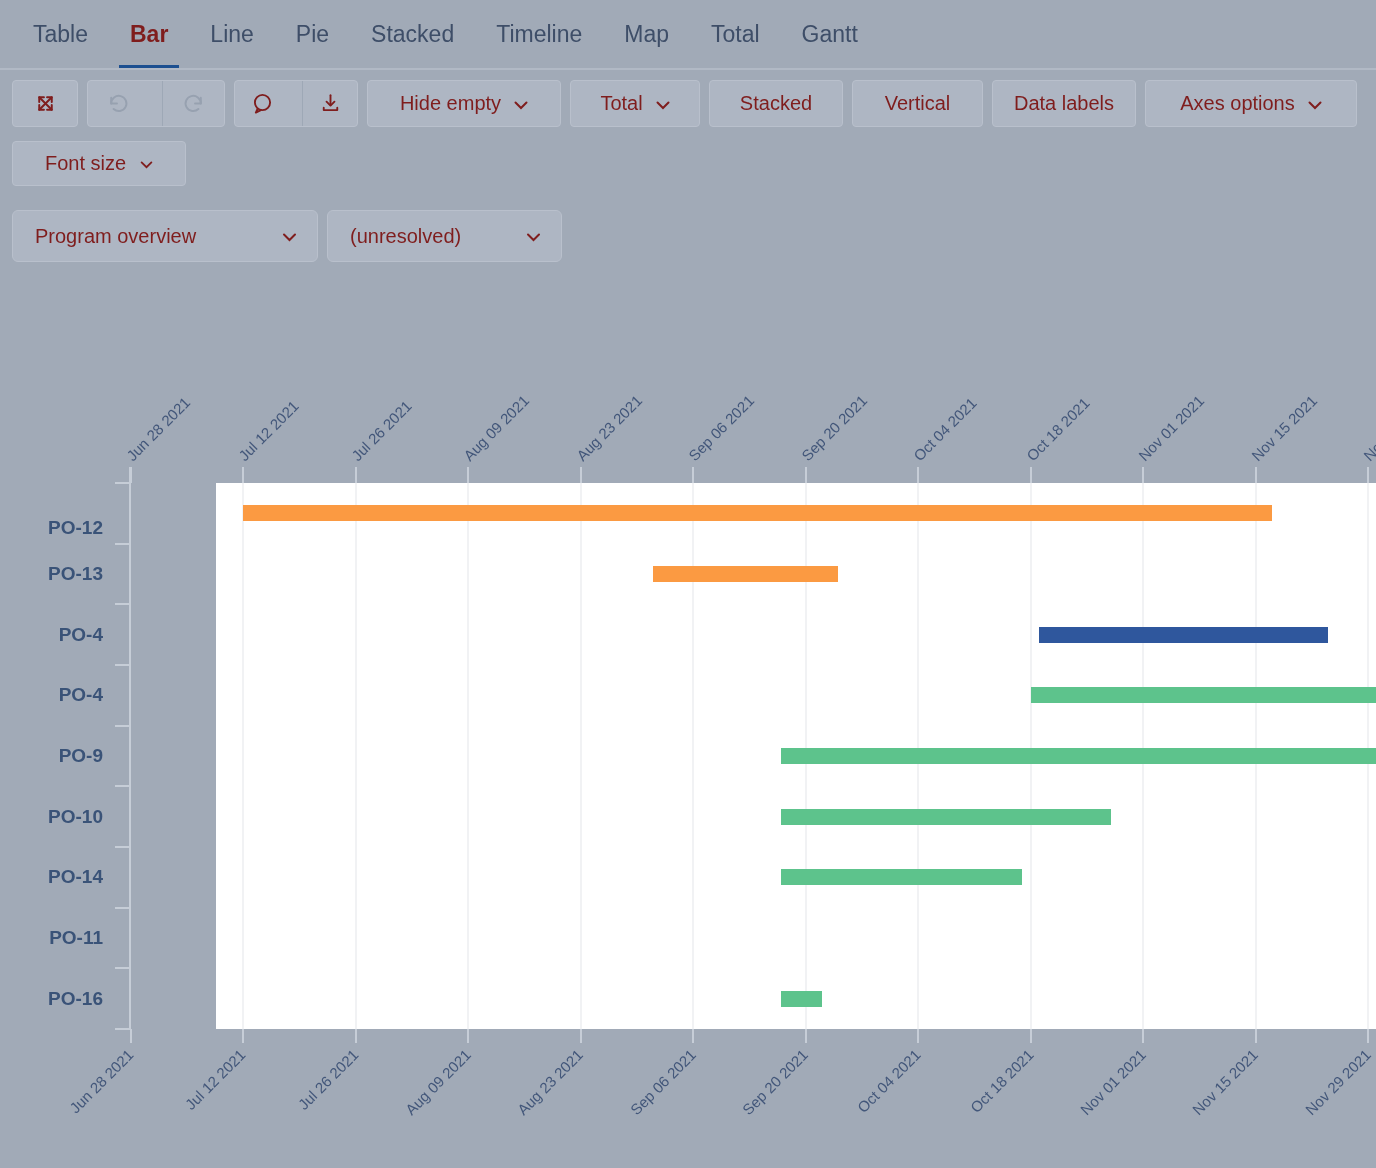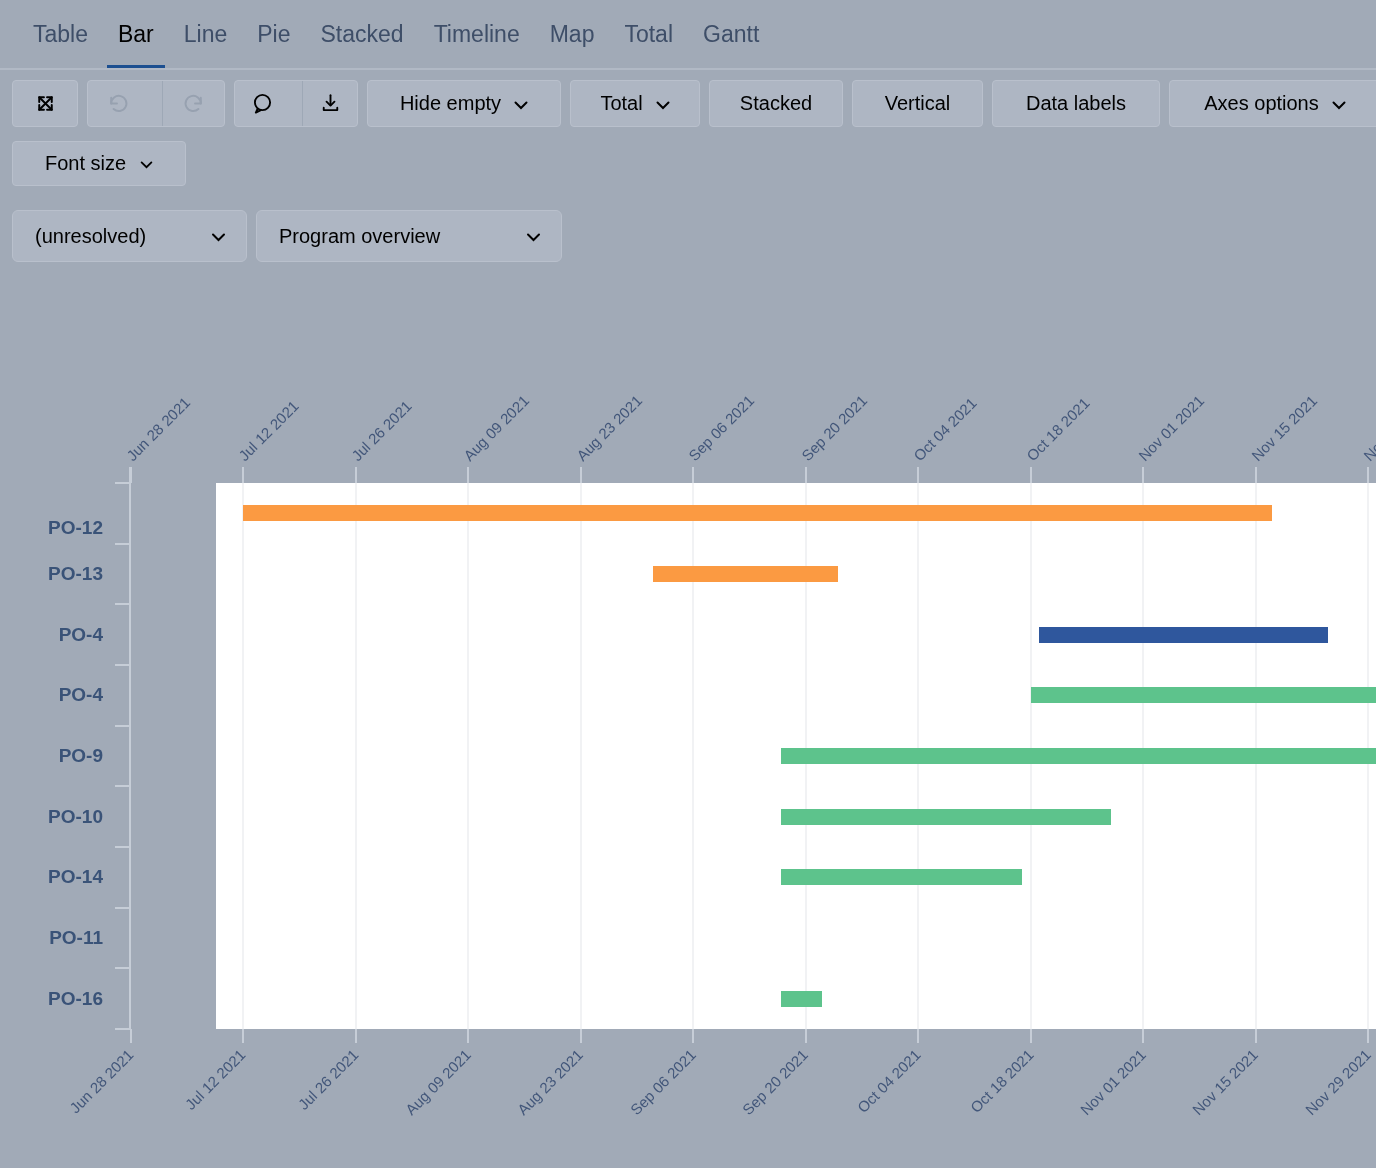--- a/index.html
+++ b/index.html
@@ -4,35 +4,35 @@
 <style>
   html,body{margin:0;padding:0;background:#8f98a6;}
   #root{
     position:relative;width:1376px;height:1168px;overflow:hidden;
     background:#a1aab7;font-family:"Liberation Sans",sans-serif;
     -webkit-font-smoothing:antialiased;
   }
   
   .tabbar{
     position:absolute;left:0;top:0;width:100%;height:70px;box-sizing:border-box;
-    display:flex;align-items:stretch;gap:30px;padding-left:33px;
+    display:flex;align-items:stretch;gap:42px;padding-left:33px;
     border-bottom:2px solid #b1b9c5;
   }
   .tab{
     position:relative;display:flex;align-items:center;
     font-size:23px;color:#3e4e68;cursor:pointer;white-space:nowrap;
   }
-  .tab.active{color:#000000;}
+  .tab.active{color:#7f1d1d;font-weight:bold;}
   .tab.active::after{
     content:"";position:absolute;left:-11px;right:-11px;bottom:0;height:3px;background:#1c4f90;
   }
   
   .toolbar{position:absolute;left:12px;top:80px;display:flex;gap:9px;height:47px;}
   .btn{
-    background:#aeb6c3;border:1px solid #b9c0cc;border-radius:4px;color:#000000;
+    background:#aeb6c3;border:1px solid #b9c0cc;border-radius:4px;color:#7f1d1d;
     font-size:20px;font-family:inherit;display:flex;align-items:center;justify-content:center;
     gap:13px;box-sizing:border-box;cursor:pointer;padding:0;white-space:nowrap;flex:none;
   }
   .btn-group{padding:0;overflow:hidden;}
   .btn-group .cell{
     display:flex;align-items:center;justify-content:center;height:100%;flex:1;cursor:pointer;
   }
   .btn-group .cell + .cell{border-left:1px solid #9ea8b6;}
   .cell.disabled{color:#97a1b0;cursor:default;}
   .icon{display:flex;align-items:center;justify-content:center;}
@@ -141,21 +141,21 @@
             <path d="M1.5 1.5 L7 7 L12.5 1.5"></path>
           </svg>
       </span>
     </button>
     <button class="btn" style="width:134px">
       <span>Stacked</span>
     </button>
     <button class="btn" style="width:131px">
       <span>Vertical</span>
     </button>
-    <button class="btn" style="width:168px">
+    <button class="btn" style="width:144px">
       <span>Data labels</span>
     </button>
     <button class="btn" style="width:212px">
       <span>Axes options</span>
       <span class="chev">
         <svg width="14" height="9" viewBox="0 0 14 9" fill="none" stroke="currentColor" stroke-width="2" stroke-linecap="round">
             <path d="M1.5 1.5 L7 7 L12.5 1.5"></path>
           </svg>
       </span>
     </button>
@@ -166,30 +166,30 @@
       <span>Font size</span>
       <span class="chev">
         <svg width="13" height="8" viewBox="0 0 14 9" fill="none" stroke="currentColor" stroke-width="2" stroke-linecap="round">
             <path d="M1.5 1.5 L7 7 L12.5 1.5"></path>
           </svg>
       </span>
     </button>
   </div>
 
   <div class="filters">
+    <button class="btn" style="width:306px">
+      <span>Program overview</span>
+      <span class="chev">
+        <svg width="15" height="9" viewBox="0 0 14 9" fill="none" stroke="currentColor" stroke-width="2" stroke-linecap="round">
+            <path d="M1.5 1.5 L7 7 L12.5 1.5"></path>
+          </svg>
+      </span>
+    </button>
     <button class="btn" style="width:235px">
       <span>(unresolved)</span>
-      <span class="chev">
-        <svg width="15" height="9" viewBox="0 0 14 9" fill="none" stroke="currentColor" stroke-width="2" stroke-linecap="round">
-            <path d="M1.5 1.5 L7 7 L12.5 1.5"></path>
-          </svg>
-      </span>
-    </button>
-    <button class="btn" style="width:306px">
-      <span>Program overview</span>
       <span class="chev">
         <svg width="15" height="9" viewBox="0 0 14 9" fill="none" stroke="currentColor" stroke-width="2" stroke-linecap="round">
             <path d="M1.5 1.5 L7 7 L12.5 1.5"></path>
           </svg>
       </span>
     </button>
   </div>
 
 
   <div id="chart">

